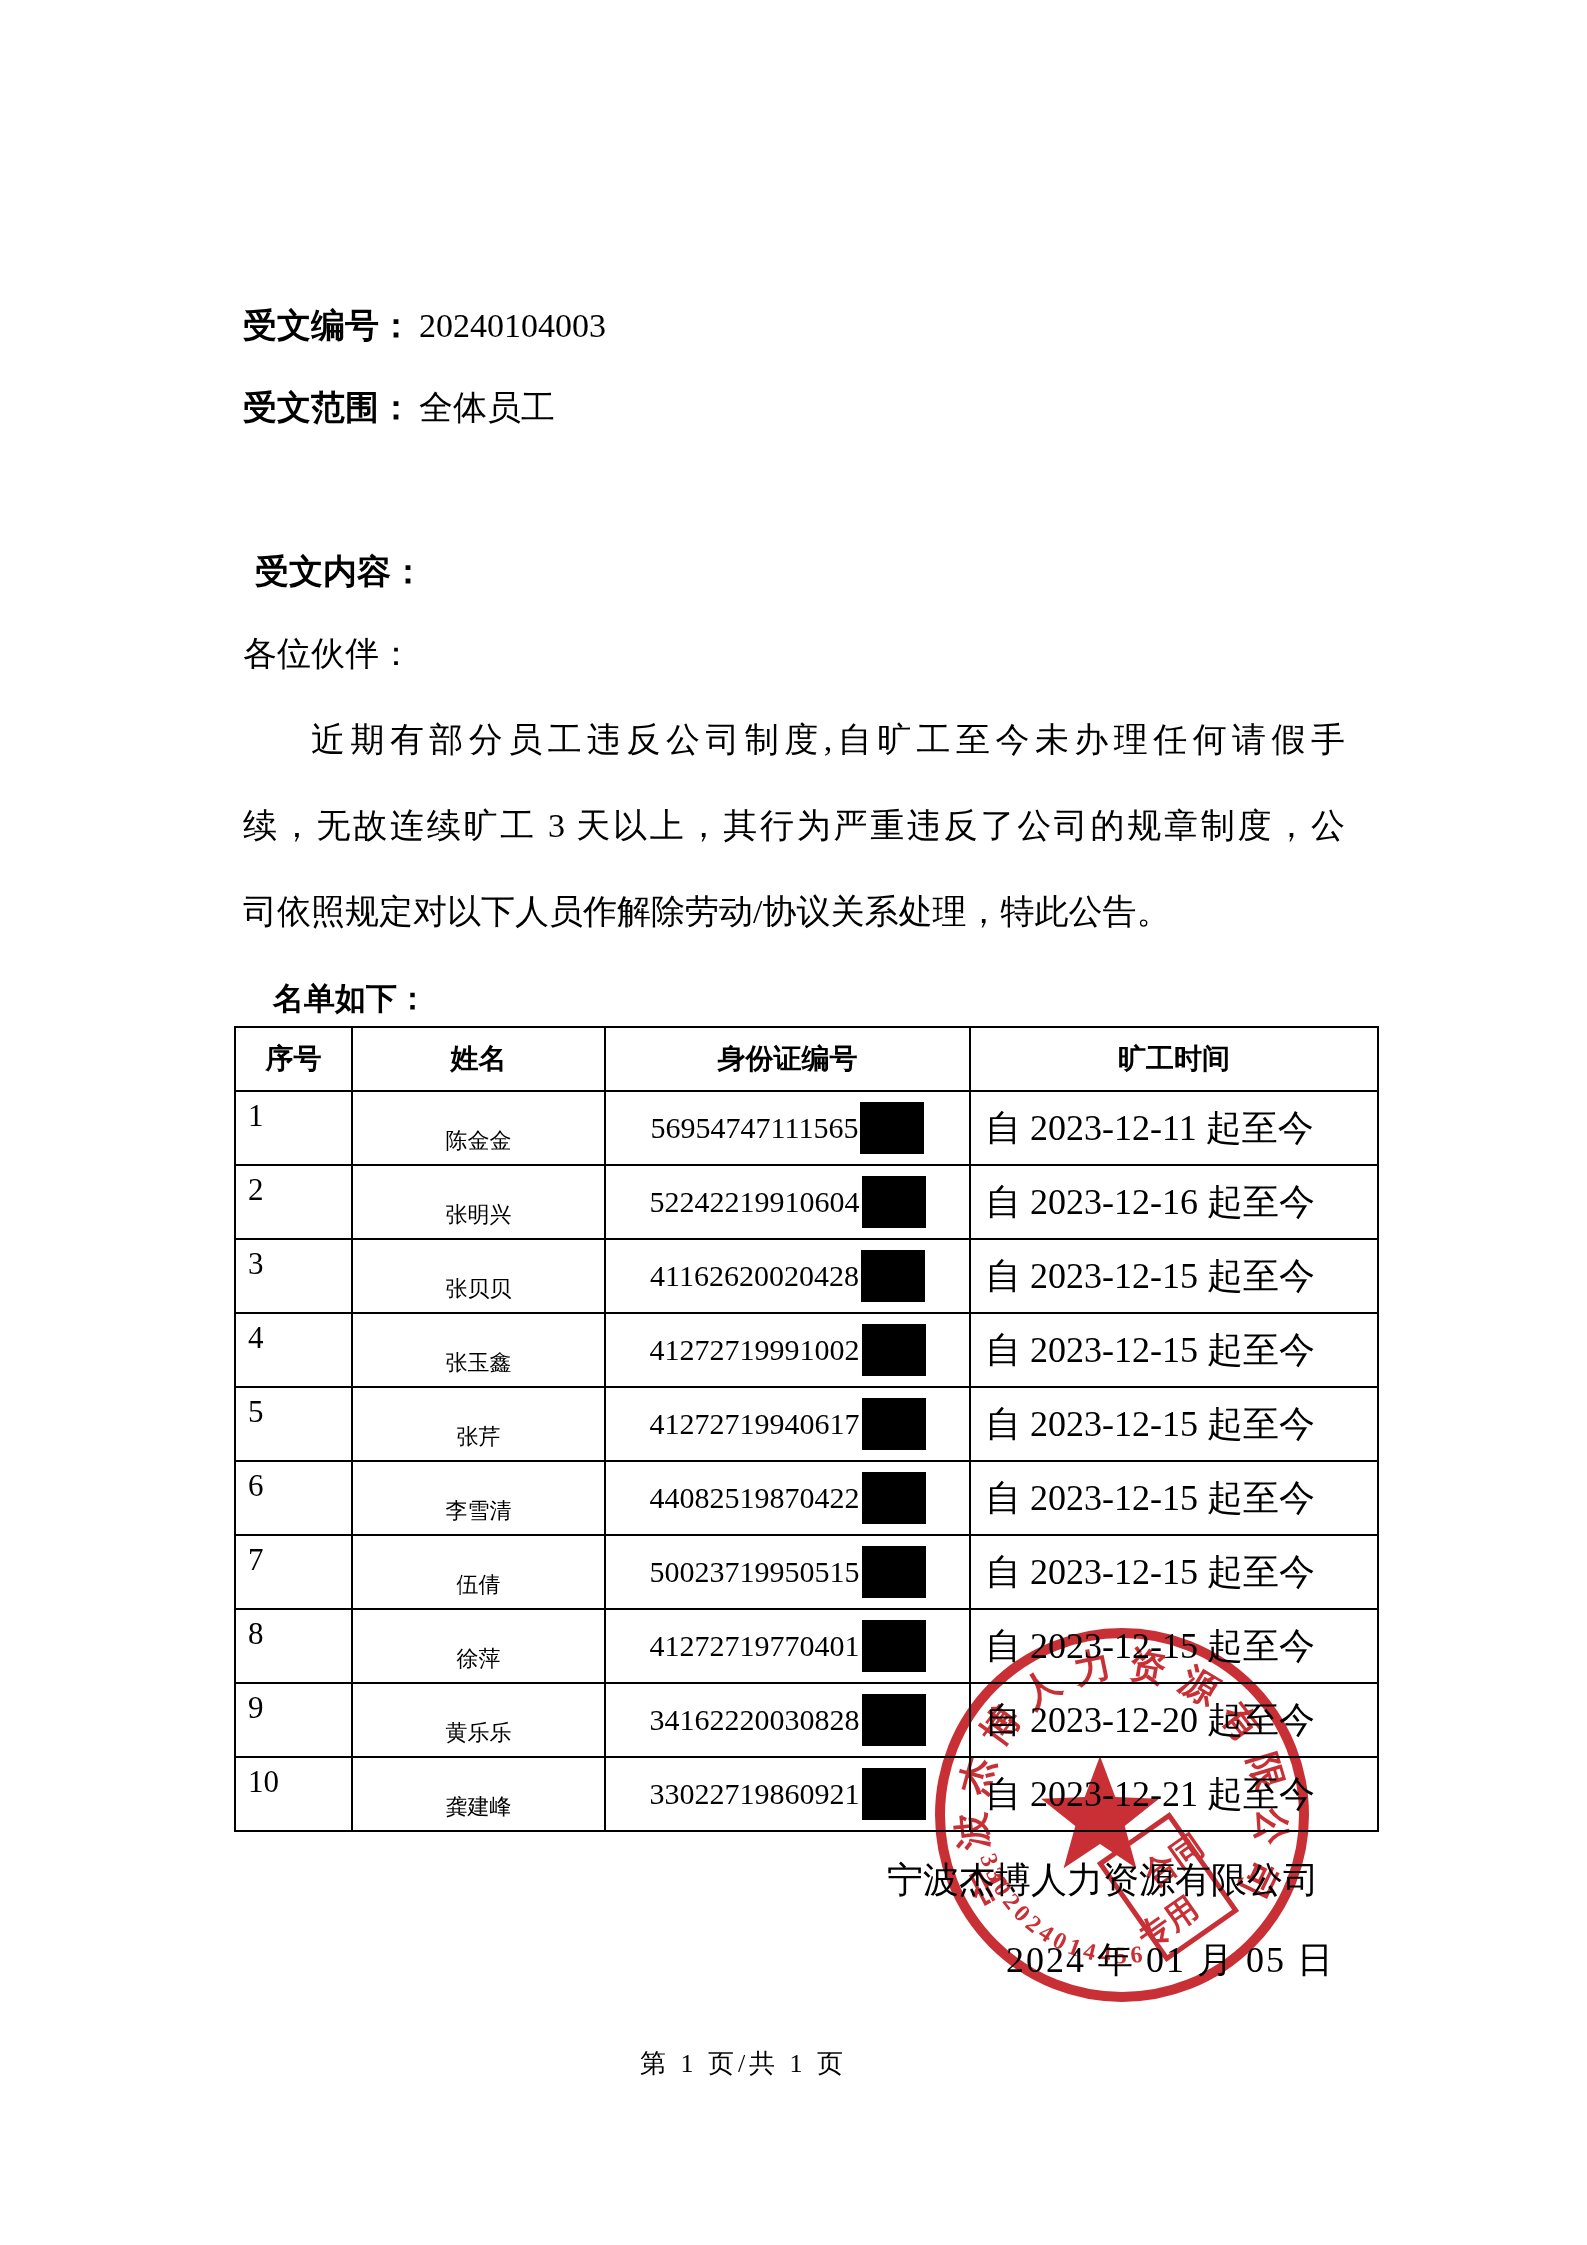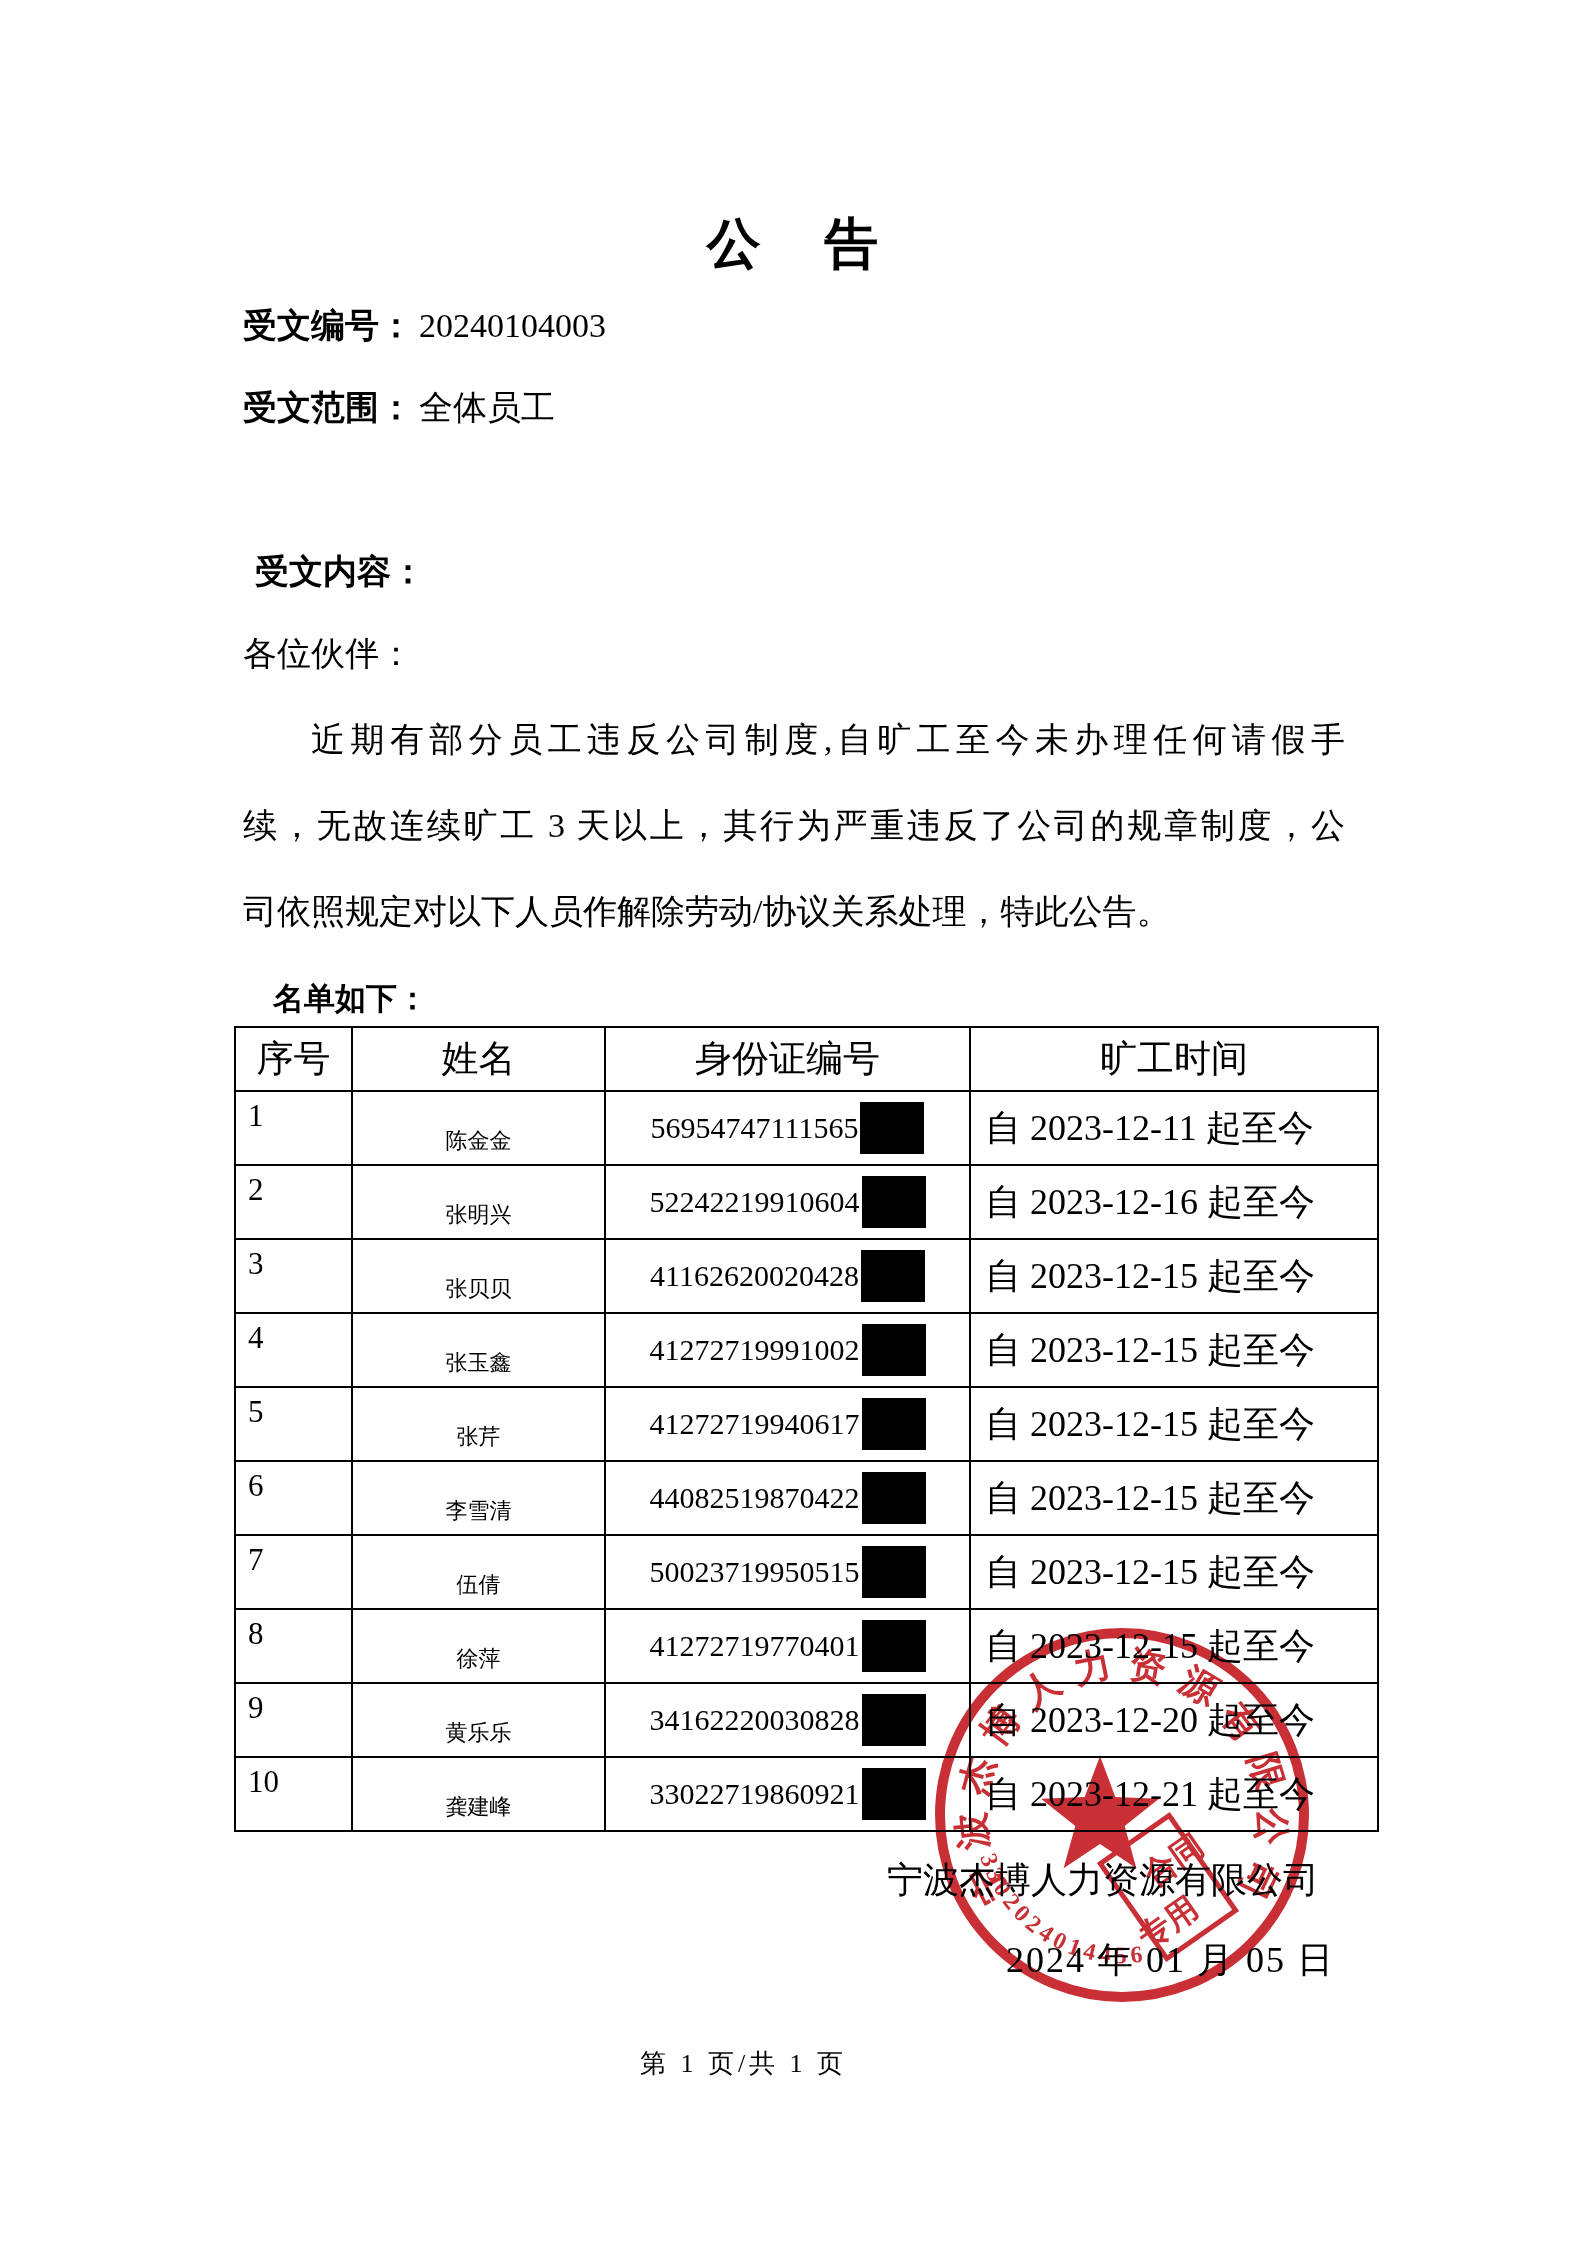--- a/index.html
+++ b/index.html
@@ -23,42 +23,41 @@
   .para .pline { height:86px; line-height:86px; white-space:nowrap; }
   .para .pline.just { text-align:justify; text-align-last:justify; white-space:normal;
     overflow:hidden; height:86px; }
   .para .indent { padding-left:68px; }
   .list-label { position:absolute; left:238px; top:978px; font-size:31px; font-weight:700;margin-left:35px; }
   table.roster {
     position:absolute; left:234px; top:1026px; width:1143px;
     border-collapse:collapse; table-layout:fixed;
   }
   table.roster th, table.roster td { border:2px solid #000; }
-  table.roster th { height:64px; font-size:37px; font-weight:400; text-align:center; }
+  table.roster th { height:64px; font-size:28px; font-weight:700; text-align:center; }
   table.roster td { height:74px; }
   td.c-no { vertical-align:top; text-align:left; padding:6px 0 0 12px; font-size:31px; }
   td.c-name { text-align:center; vertical-align:middle; font-size:22px; padding-top:26px; }
   td.c-id { text-align:center; vertical-align:middle; font-size:30px; }
   td.c-id .idwrap { display:inline-flex; align-items:center; }
   .redact { display:inline-block; width:64px; height:52px; background:#000; margin-left:2px; }
   td.c-date { text-align:left; vertical-align:middle; padding-left:14px; font-size:36px; }
   .sig-company { position:absolute; right:268px; top:1856px; font-size:36px; white-space:nowrap; }
   .sig-date { position:absolute; right:252px; top:1936px; font-size:36px; white-space:nowrap; letter-spacing:2px; }
   .footer { position:absolute; left:0; top:2046px; width:100%; padding-right:100px;
     text-align:center; font-size:26px; letter-spacing:4px; }
   .stamp { position:absolute; left:922px; top:1615px; width:400px; height:400px;
     mix-blend-mode:multiply; opacity:0.92; pointer-events:none; }
   .stamp text { font-family:"Liberation Serif","DejaVu Serif",serif; }
 </style>
 </head>
 <body>
 
 <div class="page">
 
-  <div class="doc-title">公 告</div>
 
   <div class="meta-line m1">
     <span class="lbl">受文编号：</span><span class="val">20240104003</span>
   </div>
   <div class="meta-line m2">
     <span class="lbl">受文范围：</span><span class="val">全体员工</span>
   </div>
   <div class="meta-line m4">
     <span class="lbl">受文内容：</span><span class="val"></span>
   </div>

